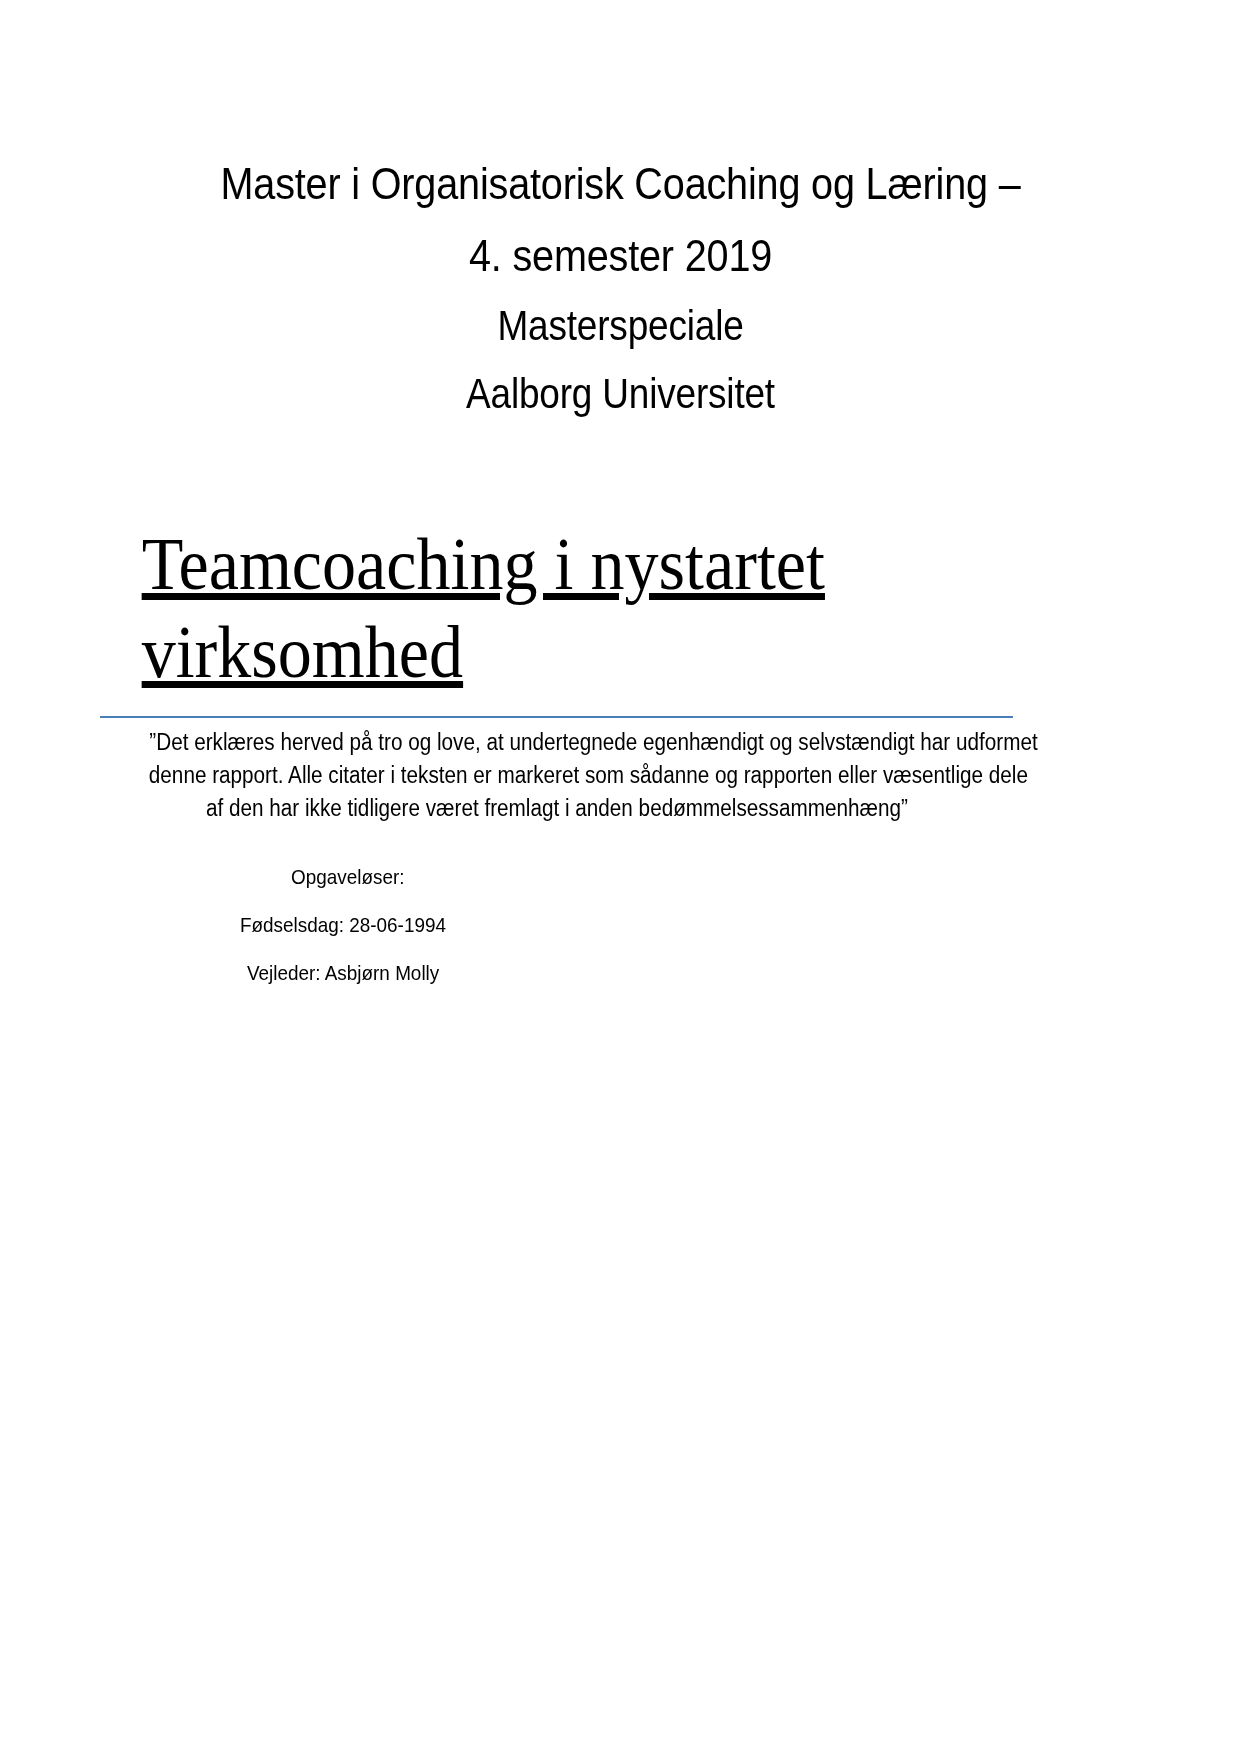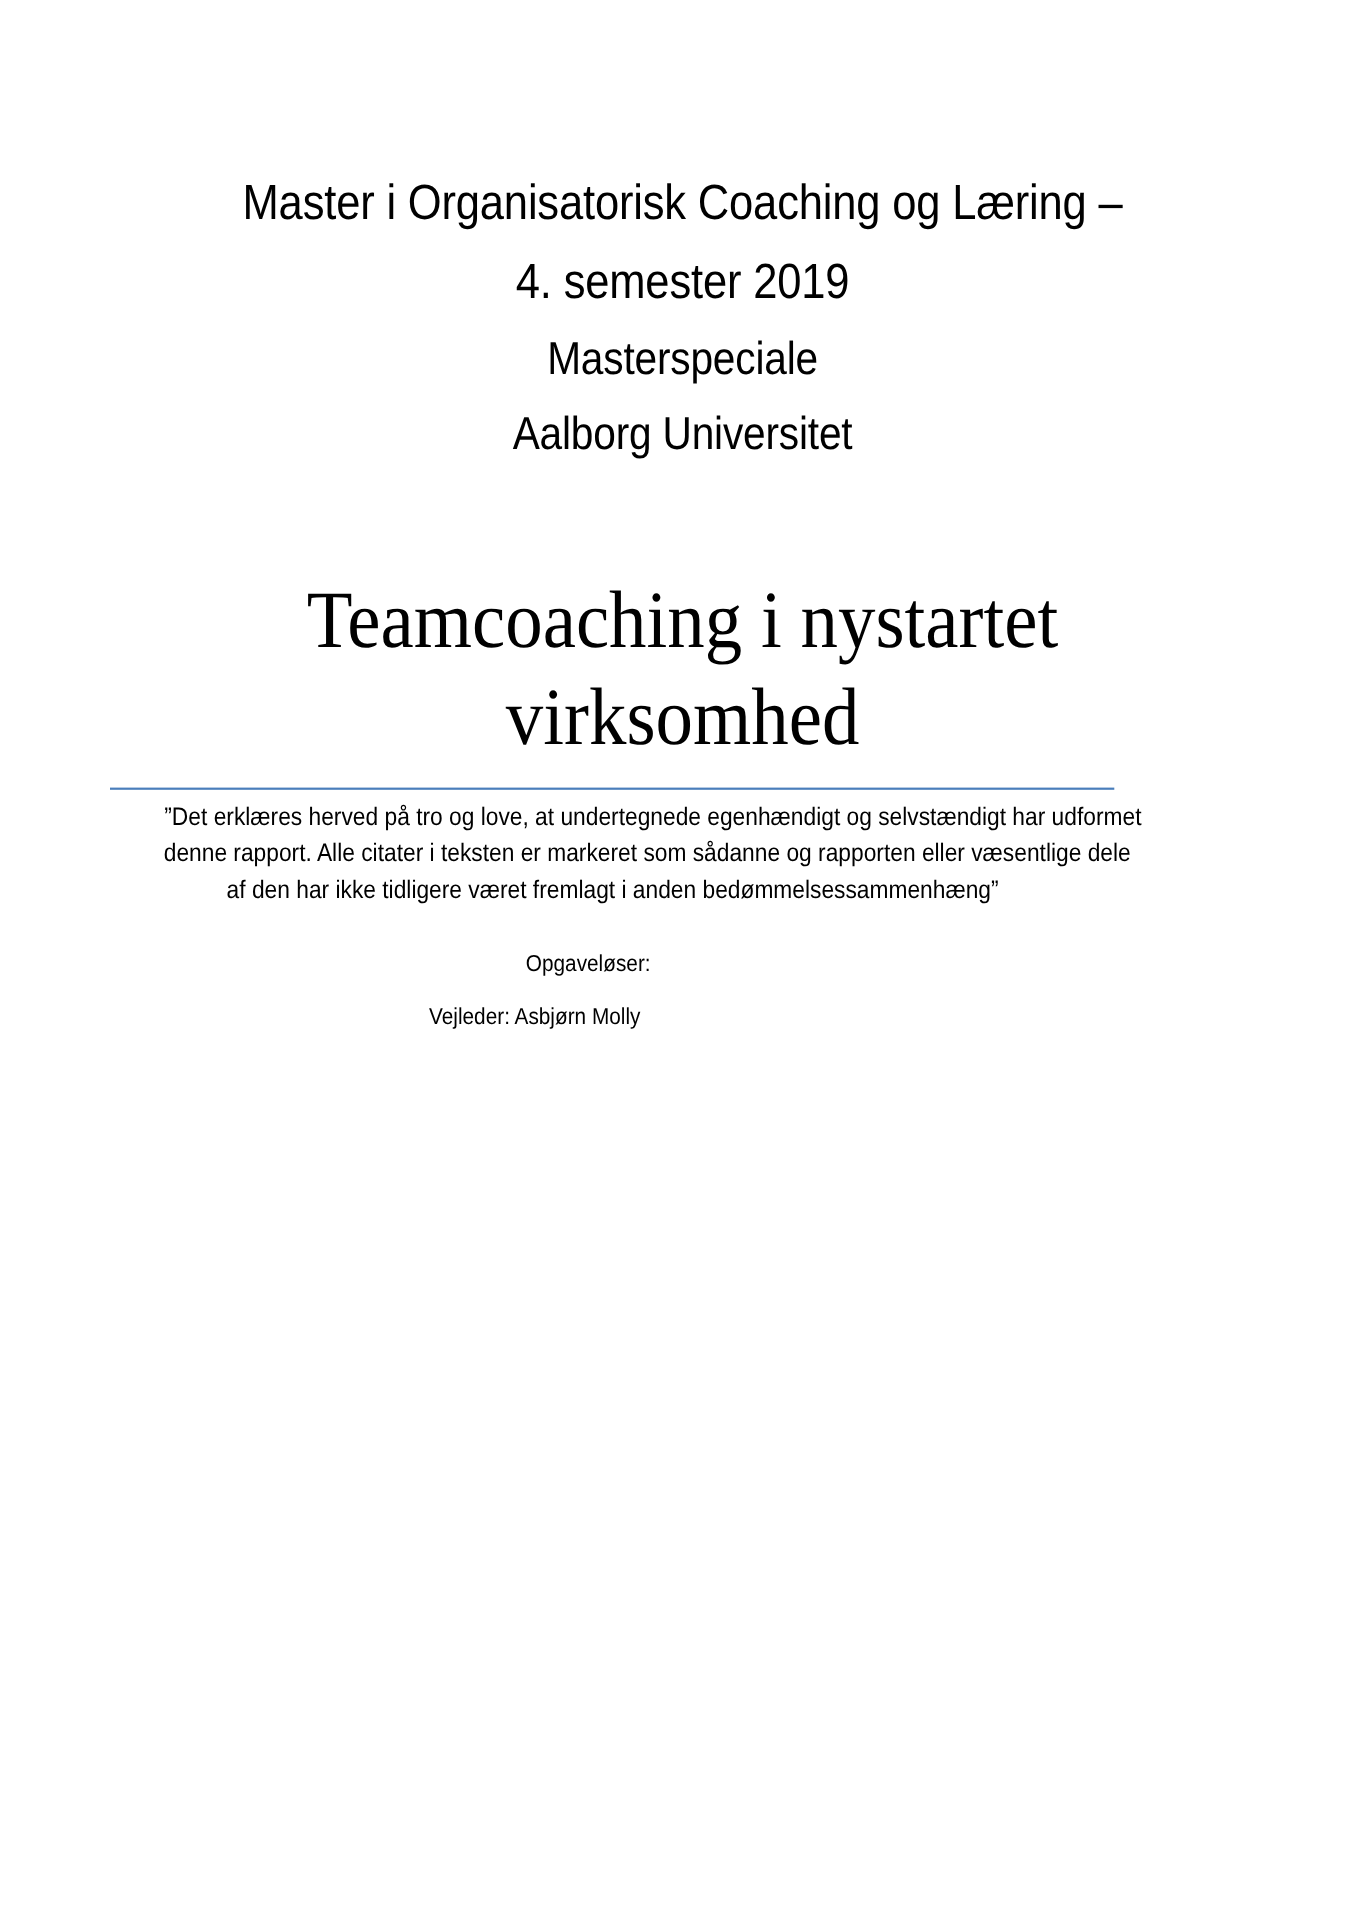--- a/index.html
+++ b/index.html
@@ -44,26 +44,27 @@
   .header-line.l2 { font-size: 45px; }
   .header-line.l3 { font-size: 42px; line-height: 68px; }
   .header-line.l4 { font-size: 42px; line-height: 68px; }
 
   
   .main-title {
     position: absolute;
     left: 100px;
     top: 470px;
     width: 1041px;
-    text-align: center;
+    text-align: left;
     font-family: "Liberation Serif", serif;
     font-weight: 400;
     font-size: 74px;
     line-height: 88px;
     color: #000000;
+    text-decoration: underline;
   }
 
   .main-title .tline {
     display: block;
     transform: scaleX(0.92);
     transform-origin: center center;
     white-space: nowrap;
   }
 
   
@@ -116,21 +117,21 @@
     transform-origin: center center;
     white-space: nowrap;
   }
 
   
   .author-info {
     position: absolute;
     left: 104px;
     top: 862px;
     width: 500px;
-    text-align: right;
+    text-align: center;
     font-family: "Liberation Sans", sans-serif;
     font-size: 21px;
     color: #000000;
   }
 
   .author-info .info-row {
     display: block;
     height: 48px;
     line-height: 30px;
     white-space: nowrap;
@@ -166,17 +167,20 @@
     <span>denne rapport. Alle citater i teksten er markeret som sådanne og rapporten eller væsentlige dele</span>
     <span>af den har ikke tidligere været fremlagt i anden bedømmelsessammenhæng”</span>
   </div>
 
 
   <div class="author-info">
     <div class="info-row">
       <span>Opgaveløser:</span>
     </div>
     <div class="info-row">
+      <span>Fødselsdag: 28-06-1994</span>
+    </div>
+    <div class="info-row">
       <span>Vejleder: Asbjørn Molly</span>
     </div>
   </div>
 
 </div>
 
 </body></html>

